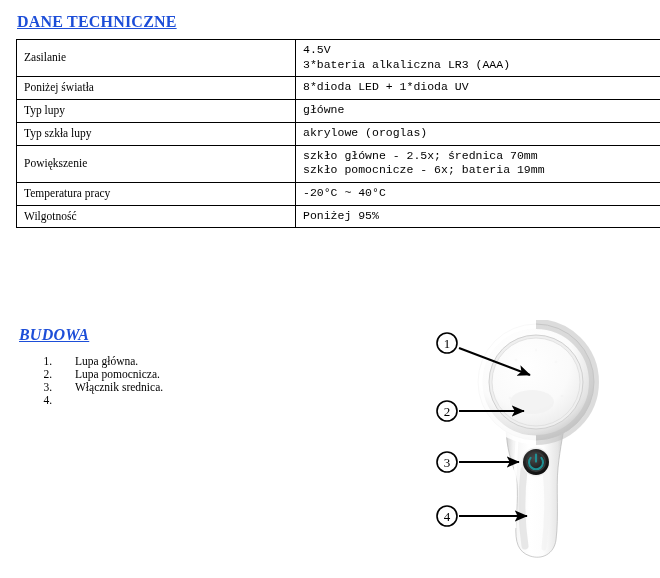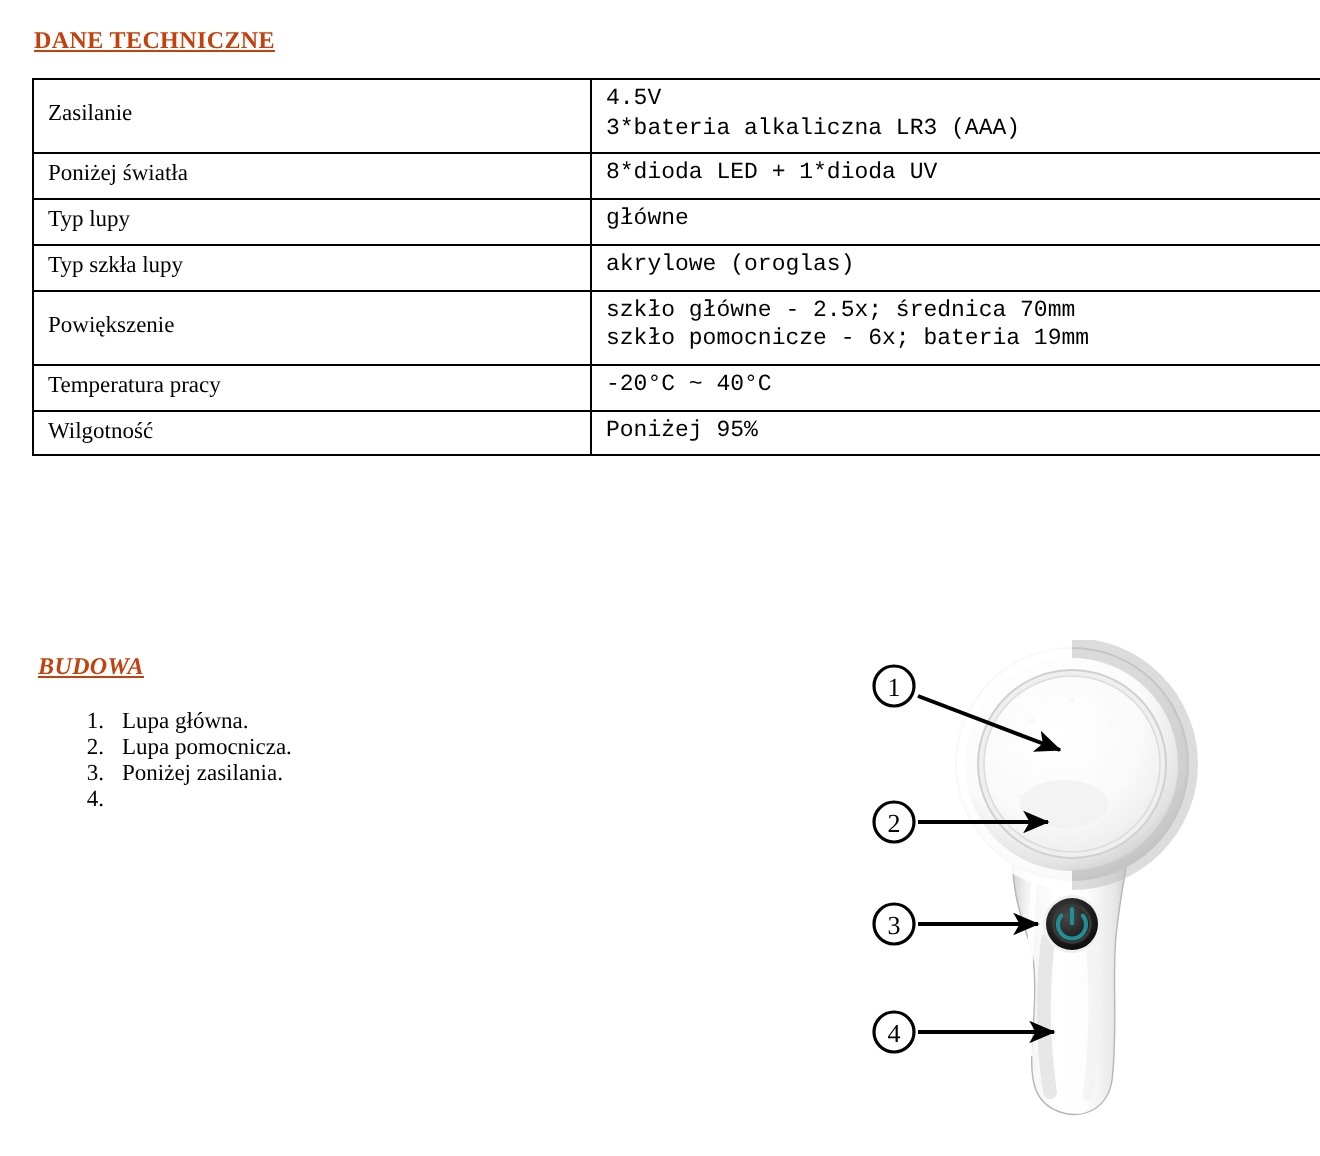--- a/index.html
+++ b/index.html
@@ -19,22 +19,22 @@
   .page {
     position: absolute;
     inset: 0;
   }
 
   
   .section-heading {
     position: absolute;
     font-family: "Liberation Serif", "DejaVu Serif", serif;
     font-weight: bold;
-    font-size: 12px;
-    color: #c2410c;
+    font-size: 16px;
+    color: #1d4ed8;
     text-decoration: underline;
     letter-spacing: 0.2px;
     white-space: nowrap;
   }
   #heading-dane { left: 17px; top: 13px; }
   #heading-budowa { left: 19px; top: 326px; font-style: italic; }
 
   
   .spec-table {
     position: absolute;
@@ -68,21 +68,21 @@
     display: flex;
     align-items: baseline;
     height: 13px;
   }
   .parts-list .num {
     width: 22px;
     text-align: right;
     flex: 0 0 22px;
   }
   .parts-list .txt {
-    margin-left: 9px;
+    margin-left: 23px;
     white-space: nowrap;
   }
 
   
   .illustration {
     position: absolute;
     left: 420px;
     top: 320px;
     width: 240px;
     height: 250px;
@@ -160,21 +160,21 @@
     <div class="row">
       <span class="num">1.</span>
       <span class="txt">Lupa główna.</span>
     </div>
     <div class="row">
       <span class="num">2.</span>
       <span class="txt">Lupa pomocnicza.</span>
     </div>
     <div class="row">
       <span class="num">3.</span>
-      <span class="txt">Poniżej zasilania.</span>
+      <span class="txt">Włącznik srednica.</span>
     </div>
     <div class="row">
       <span class="num">4.</span>
     </div>
   </div>
 
   <div class="illustration">
     <svg viewBox="0 0 240 250" xmlns="http://www.w3.org/2000/svg">
       <defs>
         <radialGradient id="bezelGrad" cx="38%" cy="30%" r="78%">

